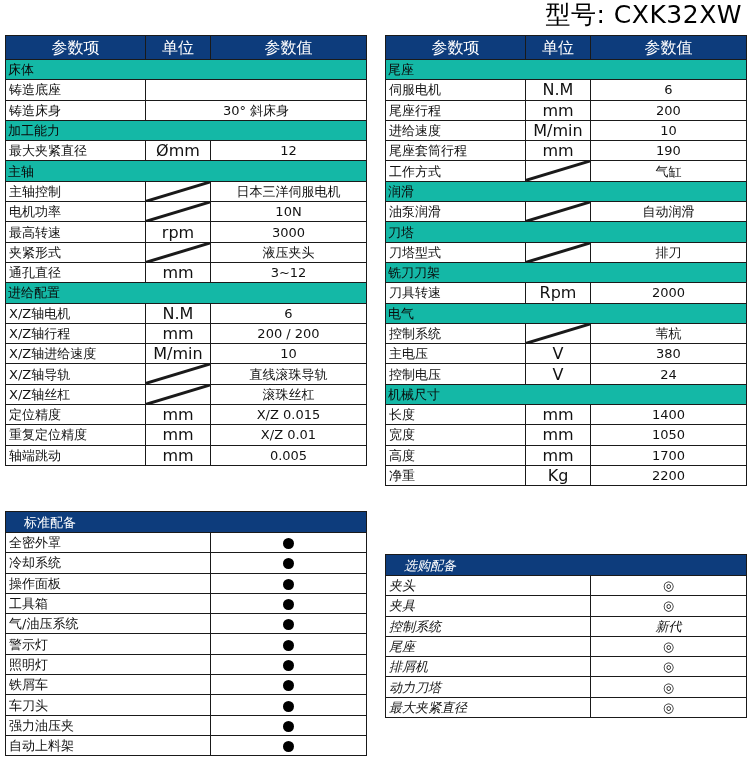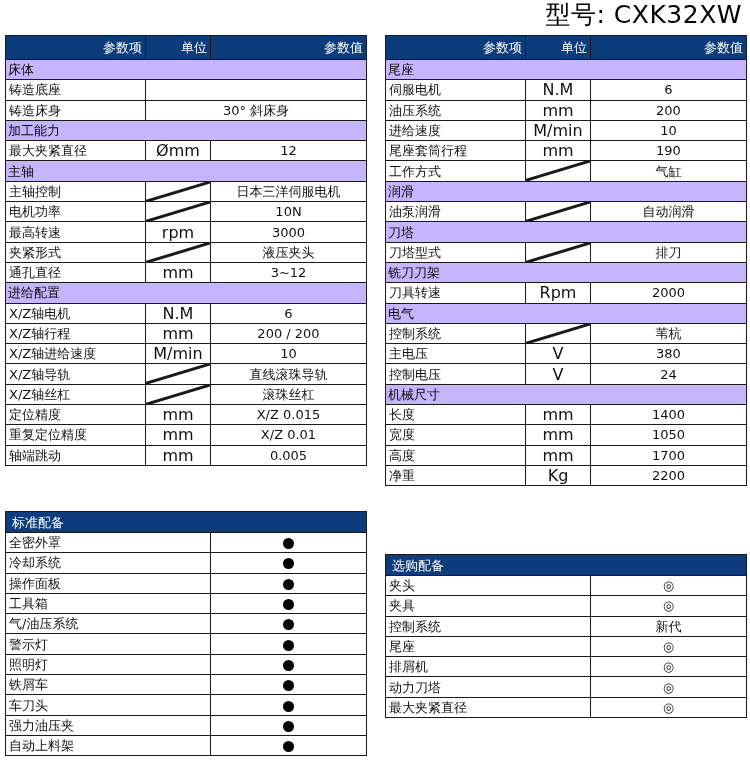--- a/index.html
+++ b/index.html
@@ -5,24 +5,24 @@
   html, body { margin: 0; padding: 0; background: #ffffff; }
   body { width: 750px; height: 776px; position: relative; overflow: hidden;
          font-family: "DejaVu Sans", "Liberation Sans", sans-serif; color: #111; }
   .model { position: absolute; right: 8px; top: 0; height: 30px; line-height: 30px;
            font-size: 25px; letter-spacing: 0.5px; color: #000000;
            font-family: "DejaVu Sans", sans-serif; font-weight: normal; }
   table.spec { position: absolute; border-collapse: collapse; table-layout: fixed;
                font-size: 13px; }
   table.spec td { border: 1.5px solid #1a1a1a; height: 19.3px; padding: 0 3px;
                   white-space: nowrap; overflow: hidden; line-height: 19px; }
-  table.spec tr.head td { background: #0d3c7c; color: #fff; text-align: right;
-                          height: 23px; font-size: 13px; }
-  table.spec tr.sec td { background: #c4b5fd; color: #0a0a0a; padding-left: 2px; }
-  table.spec tr.opthead td { background: #0d3c7c; color: #fff; padding-left: 6px; height: 20px; }
+  table.spec tr.head td { background: #0d3c7c; color: #fff; text-align: center;
+                          height: 23px; font-size: 16px; }
+  table.spec tr.sec td { background: #14b8a6; color: #0a0a0a; padding-left: 2px; }
+  table.spec tr.opthead td { background: #0d3c7c; color: #fff; padding-left: 18px; height: 20px; }
   td.c { text-align: center; }
   td.unit { font-size: 16px; }
   td.slash { position: relative; padding: 0; }
   td.slash svg { position: absolute; left: 0; top: 0; width: 100%; height: 100%; display: block; }
   .dot { display: inline-block; width: 11px; height: 11px; border-radius: 50%; background: #000; vertical-align: middle; }
   .ring { font-size: 13px; }
 </style>
 </head>
 <body>
 
@@ -167,21 +167,21 @@
       </tr>
       <tr class="sec">
         <td colspan="3">尾座</td>
       </tr>
       <tr>
         <td>伺服电机</td>
         <td class="c unit">N.M</td>
         <td class="c">6</td>
       </tr>
       <tr>
-        <td>油压系统</td>
+        <td>尾座行程</td>
         <td class="c unit">mm</td>
         <td class="c">200</td>
       </tr>
       <tr>
         <td>进给速度</td>
         <td class="c unit">M/min</td>
         <td class="c">10</td>
       </tr>
       <tr>
         <td>尾座套筒行程</td>
@@ -326,21 +326,21 @@
         <td>强力油压夹</td>
         <td class="c"><span class="dot"></span></td>
       </tr>
       <tr>
         <td>自动上料架</td>
         <td class="c"><span class="dot"></span></td>
       </tr>
     </tbody>
 </table>
 
-<table class="spec" id="opt-table" style="left:385px; top:554px; width:361px;">
+<table class="spec" id="opt-table" style="left:385px; top:554px; width:361px;font-style:italic;">
   <colgroup>
       <col style="width:205px">
       <col style="width:156px">
     </colgroup>
   <tbody>
       <tr class="opthead">
         <td colspan="2">选购配备</td>
       </tr>
       <tr>
         <td>夹头</td>

